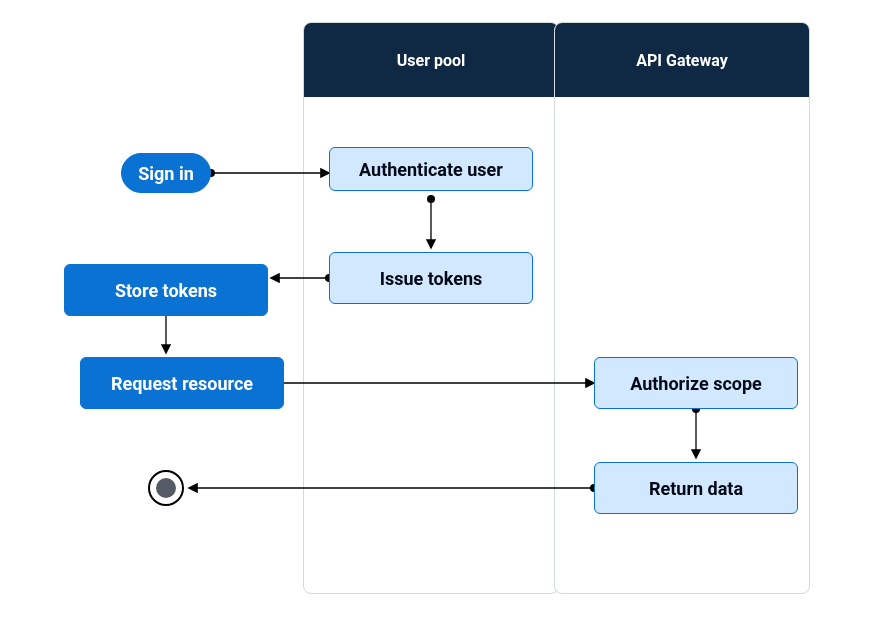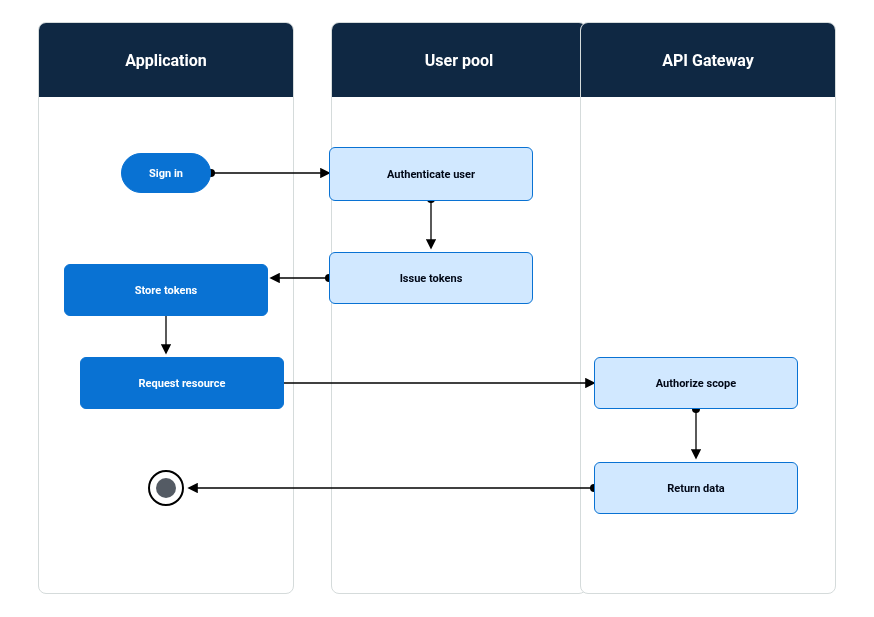--- a/index.html
+++ b/index.html
@@ -33,21 +33,21 @@
       border-top-left-radius: 7px;
       border-top-right-radius: 7px;
     }
     .node {
       position: absolute;
       border-radius: 6px;
       display: flex;
       align-items: center;
       justify-content: center;
       font-weight: 700;
-      font-size: 11px;
+      font-size: 18px;
       border: 1px solid;
     }
     .node-dark {
       background: #0972d3;
       color: white;
       border-color: #0972d3;
     }
     .node-light {
       background: #d1e8ff;
       color: #000716;
@@ -73,27 +73,24 @@
       width: 874px;
       height: 617px;
       pointer-events: none;
     }
   </style>
 </head>
 <body>
 
 <div class="canvas">
 
-  <div class="lane" style="left:38px;width:256px;">
-    <div class="lane-header">Application</div>
-  </div>
-  <div class="lane" style="left:303px;width:256px;margin-left:28px;">
+  <div class="lane" style="left:303px;width:256px;">
     <div class="lane-header">User pool</div>
   </div>
-  <div class="lane" style="left:580px;width:256px;">
+  <div class="lane" style="left:554px;width:256px;">
     <div class="lane-header">API Gateway</div>
   </div>
 
   <svg class="arrows">
     <defs>
       <marker id="arrowhead" markerWidth="8" markerHeight="8" refX="6" refY="4" orient="auto">
         <path d="M0,0 L8,4 L0,8 Z" fill="black"></path>
       </marker>
     </defs>
 
@@ -119,19 +116,19 @@
     <line x1="594" y1="488" x2="190" y2="488" stroke="black" stroke-width="1.3" marker-end="url(#arrowhead)"></line>
   </svg>
 
   <div class="node node-dark pill" style="left:121px;top:153px;width:90px;height:40px;">Sign in</div>
   <div class="node node-dark" style="left:64px;top:264px;width:204px;height:52px;">Store tokens</div>
   <div class="node node-dark" style="left:80px;top:357px;width:204px;height:52px;">Request resource</div>
 
   <div class="end-ring" style="left:148px;top:470px;width:36px;height:36px;"></div>
   <div class="end-dot" style="left:156px;top:478px;width:20px;height:20px;"></div>
 
-  <div class="node node-light" style="left:329px;top:147px;width:204px;height:54px;">Authenticate user</div>
+  <div class="node node-light" style="left:329px;top:147px;width:204px;height:44px;">Authenticate user</div>
   <div class="node node-light" style="left:329px;top:252px;width:204px;height:52px;">Issue tokens</div>
 
   <div class="node node-light" style="left:594px;top:357px;width:204px;height:52px;">Authorize scope</div>
   <div class="node node-light" style="left:594px;top:462px;width:204px;height:52px;">Return data</div>
 
 </div>
 
 </body></html>

